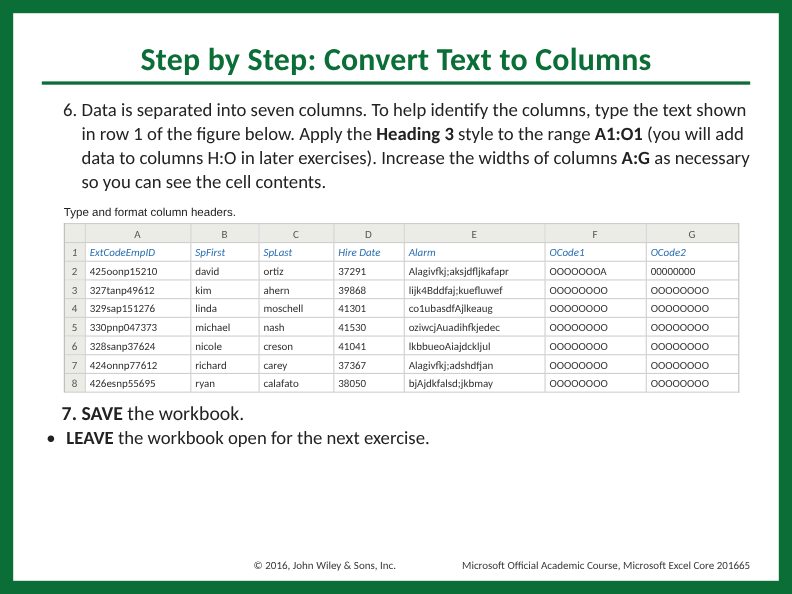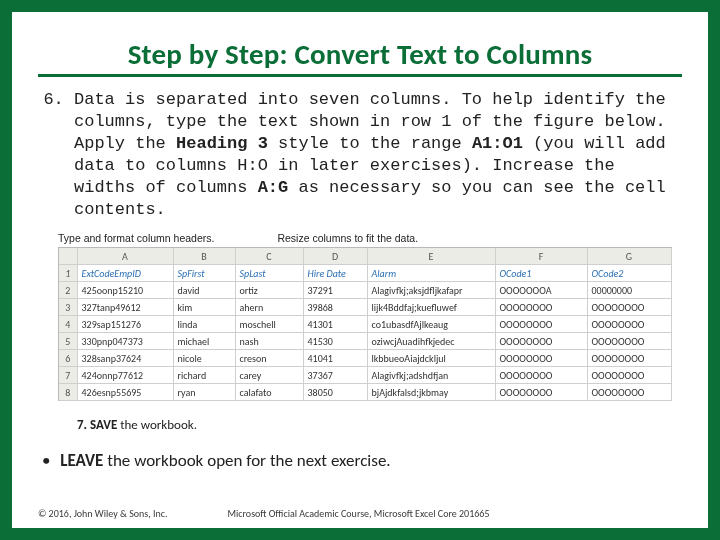--- a/index.html
+++ b/index.html
@@ -31,21 +31,20 @@
   .body{
     font-size:17px;
     line-height:1.3;
   }
   ol.steps{
     margin:0 0 10px 0;
     padding-left:36px;
   }
   ol.steps>li{
     margin-bottom:4px;
-    font-family:Liberation Mono, monospace;
   }
   .bold{font-weight:700}
   .captions{
     display:flex;
     font-size:10.5px;
     font-family:Arial,sans-serif;
     color:#222;
     margin:2px 0 2px 20px;
     gap:63px;
   }
@@ -95,32 +94,32 @@
     margin:0;
     font-size:17px;
   }
   .bullets li{margin-bottom:16px}
   .bullets li::before{
     content:"• ";
     margin-left:-14px;
     margin-right:6px;
   }
   ol.second{
-    margin:16px;
+    margin:0;
     padding-left:36px;
-    font-size:13px;
+    font-size:18px;
   }
   ol.second>li::marker{font-weight:700}
   .footer{
     position:absolute;
     left:26px;right:26px;bottom:8px;
     font-size:10px;
     color:#3a3a3a;
     display:flex;
-    justify-content:flex-start;
+    justify-content:flex-end;
   }
   .footer .mid{margin-left:60px}
   .c-rh{width:18px}
   .c-A{width:96px}.c-B{width:62px}.c-C{width:68px}.c-D{width:64px}
   .c-E{width:128px}.c-F{width:92px}.c-G{width:84px}
 </style>
 </head>
 <body>
 
 <div class="slide">
@@ -129,21 +128,20 @@
 
   <div class="body">
     <ol class="steps" start="6">
       <li>
         <span>Data is separated into seven columns. To help identify the columns, type the text shown in row 1 of the figure below. Apply the </span><span class="bold">Heading 3</span><span> style to the range </span><span class="bold">A1:O1</span><span> (you will add data to columns H:O in later exercises). Increase the widths of columns </span><span class="bold">A:G</span><span> as necessary so you can see the cell contents.</span>
       </li>
     </ol>
 
     <div class="captions">
       <span>Type and format column headers.</span>
-      <span>Resize columns to fit the data.</span>
     </div>
 
     <div class="figure">
       <table>
         <colgroup>
           <col class="c-rh">
             <col class="c-A">
             <col class="c-B">
             <col class="c-C">
             <col class="c-D">

